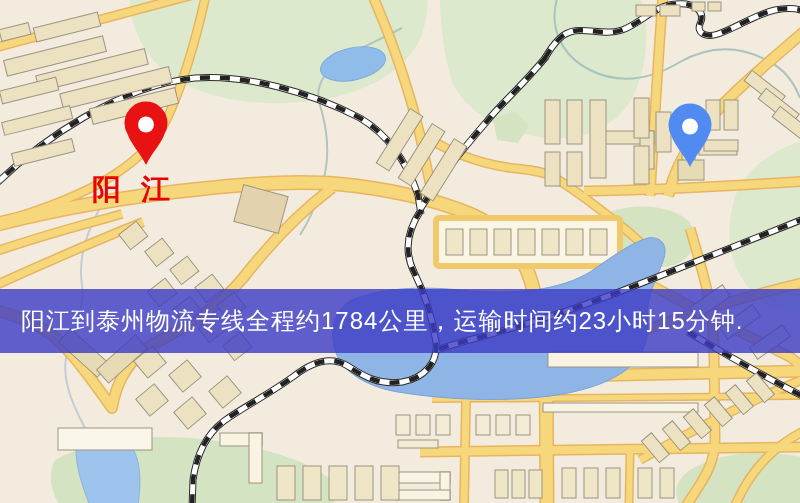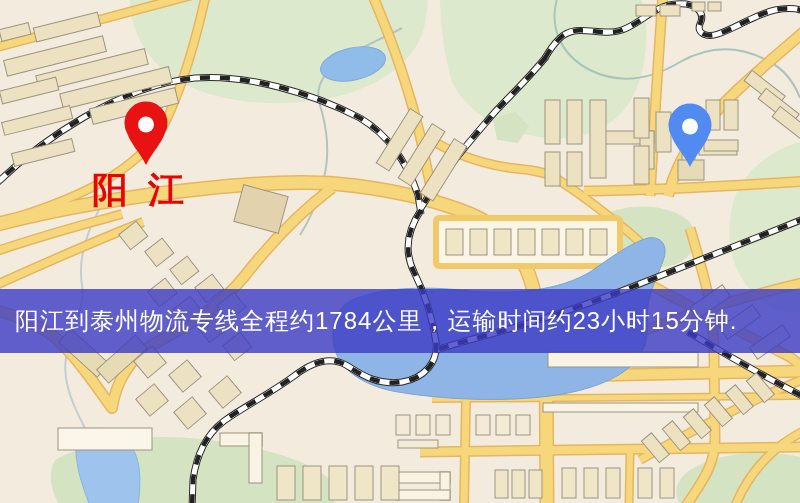--- a/index.html
+++ b/index.html
@@ -11,26 +11,26 @@
   .map-svg{position:absolute;left:0;top:0;width:800px;height:503px;display:block;}
   
   .banner{
     position:absolute;left:0;top:289px;width:800px;height:64px;
     background:var(--banner-bg,rgba(59,59,196,.8));
     display:flex;align-items:center;
     z-index:30;
   }
   .banner-text{
     color:#ffffff;font-size:24px;letter-spacing:1px;font-weight:500;
-    padding-left:15px;white-space:nowrap;
+    padding-left:21px;white-space:nowrap;
   }
   
   .city-label{
-    position:absolute;font-weight:bold;font-size:36px;line-height:1;
-    white-space:nowrap;z-index:20;font-family:Liberation Mono, monospace;
+    position:absolute;font-weight:bold;font-size:29px;line-height:1;
+    white-space:nowrap;z-index:20;
   }
   .city-label.origin{left:92px;top:175px;letter-spacing:20px;color:var(--origin-label-color,#e60404);}
   .city-label.dest{left:640px;top:177px;letter-spacing:12px;color:var(--destination-label-color,#2531dd);}
   
   .pin{position:absolute;z-index:25;}
   .pin.origin{left:122px;top:101px;width:48px;height:66px;}
   .pin.dest{left:666px;top:103px;width:48px;height:66px;}
   .pin svg{display:block;width:100%;height:100%;}
   .pin.origin path{fill:var(--origin-pin-color,#e81212);}
   .pin.dest path{fill:var(--destination-pin-color,#518bf2);}

